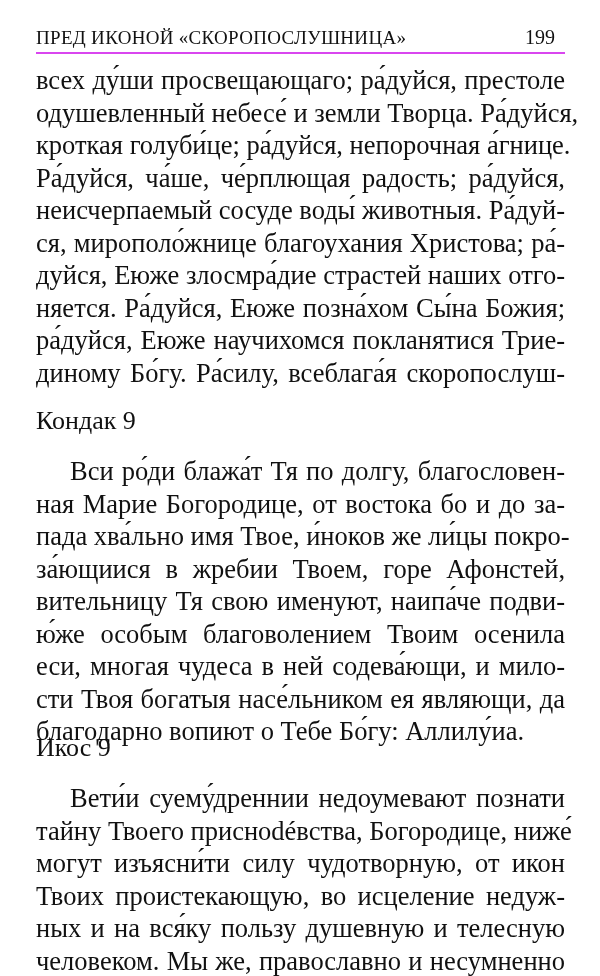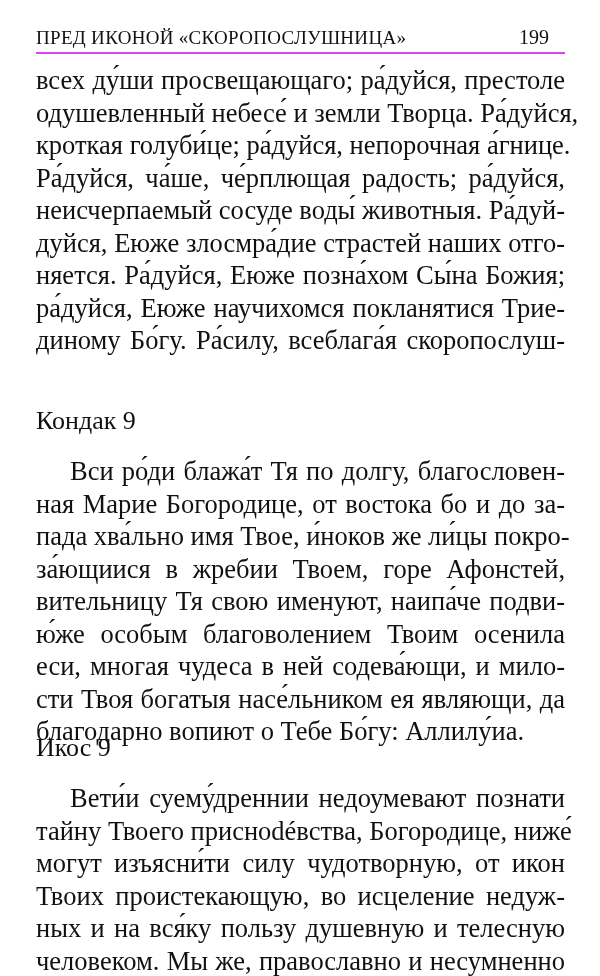--- a/index.html
+++ b/index.html
@@ -2,21 +2,21 @@
 <html><head>
   <meta charset="utf-8">
   <style>
     html, body { margin: 0; padding: 0; background: #ffffff; }
     body { width: 600px; height: 976px; overflow: hidden; position: relative;
            font-family: "Liberation Serif", "DejaVu Serif", serif; color: #111111; }
     .page { position: absolute; left: 36px; top: 0; width: 529px; }
     .running-head { position: absolute; top: 26px; left: 0; width: 529px; height: 26px;
                     border-bottom: 2px solid #d946ef; }
     .rh-title { position: absolute; left: 0; bottom: 3px; font-size: 19px; letter-spacing: 0.3px; }
-    .rh-page { position: absolute; right: 16px; bottom: 3px; font-size: 20px; }
+    .rh-page { position: absolute; right: 10px; bottom: 3px; font-size: 20px; }
     .body-text { position: absolute; left: 0; width: 529px; }
     .line { display: block; height: 32.5px; line-height: 32.5px; font-size: 26.5px;
             white-space: nowrap; text-align: justify; text-align-last: justify; }
     .line.last { text-align-last: left; }
     .line.indent { padding-left: 34px; }
     .heading { position: absolute; left: 0; width: 529px; text-align: left;
                font-size: 26px; }
   </style>
 </head>
 <body>
@@ -26,20 +26,21 @@
     <span class="rh-title">ПРЕД ИКОНОЙ «СКОРОПОСЛУШНИЦА»</span>
     <span class="rh-page">199</span>
   </div>
 
   <div class="body-text" style="top:64px;">
     <span class="line">всех ду́ши просвещающаго; ра́дуйся, престоле</span>
     <span class="line">одушевленный небесе́ и земли Творца. Ра́дуйся,</span>
     <span class="line">кроткая голуби́це; ра́дуйся, непорочная а́гнице.</span>
     <span class="line">Ра́дуйся, ча́ше, че́рплющая радость; ра́дуйся,</span>
     <span class="line">неисчерпаемый сосуде воды́ животныя. Ра́дуй-</span>
+    <span class="line">ся, миропо­ло́жнице благоухания Христова; ра́-</span>
     <span class="line">дуйся, Еюже злосмра́дие страстей наших отго-</span>
     <span class="line">няется. Ра́дуйся, Еюже позна́хом Сы́на Божия;</span>
     <span class="line">ра́дуйся, Еюже научихомся покланятися Трие-</span>
     <span class="line">диному Бо́гу. Ра́силу, всеблага́я скоропослуш-</span>
   </div>
 
   <div class="heading" style="top:406px;">Кондак 9</div>
 
   <div class="body-text" style="top:455px;">
     <span class="line indent">Вси ро́ди блажа́т Тя по долгу, благословен-</span>

